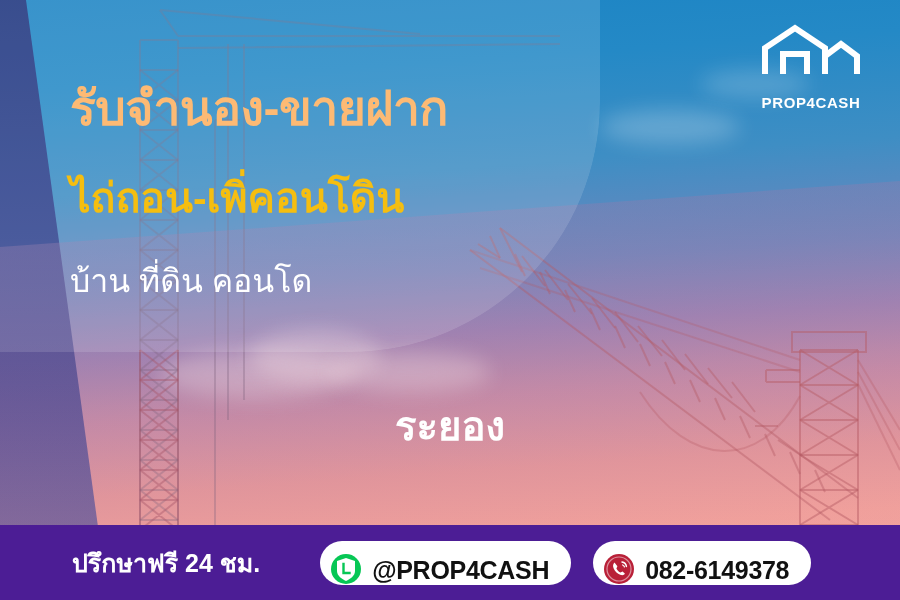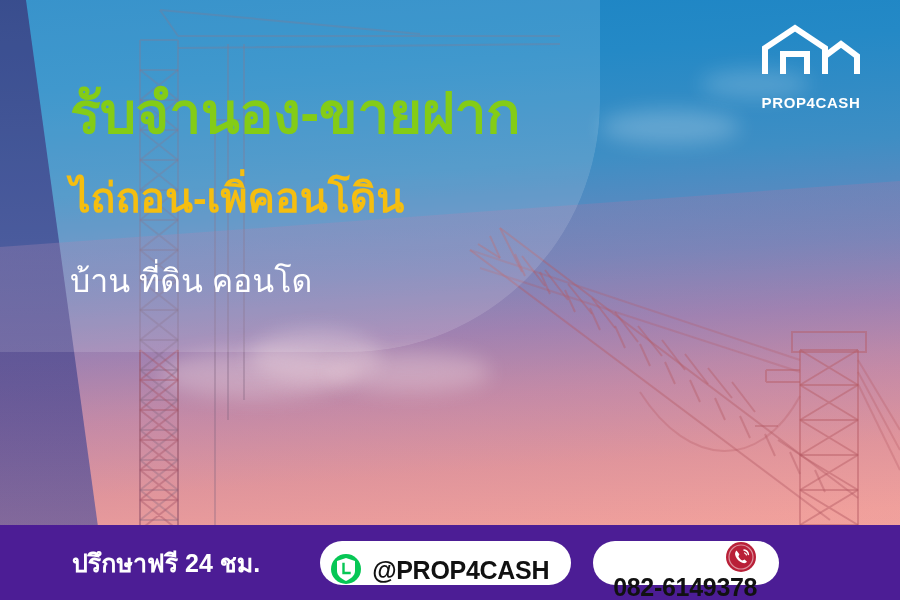--- a/index.html
+++ b/index.html
@@ -61,21 +61,21 @@
   .logo{position:absolute;right:28px;top:22px;width:122px;text-align:center;}
   .logo svg{display:block;margin:0 auto;}
   .logo-text{
     margin-top:17px;color:#ffffff;font-size:15px;font-weight:bold;
     letter-spacing:.6px;line-height:1;
   }
 
   
   .headline1{
     position:absolute;left:70px;top:84px;
-    color:#84cc16;font-size:57px;font-weight:bold;line-height:1.05;
+    color:#fdba74;font-size:48px;font-weight:bold;line-height:1.05;
     white-space:nowrap;letter-spacing:-.5px;
   }
   .headline2{
     position:absolute;left:70px;top:176px;
     color:#F5BE10;font-size:41px;font-weight:bold;line-height:1.1;
     white-space:nowrap;
   }
   .subhead{
     position:absolute;left:70px;top:264px;
     color:#ffffff;font-size:32px;font-weight:normal;line-height:1.1;
@@ -94,21 +94,21 @@
   }
   .consult{
     color:#ffffff;font-size:25px;font-weight:bold;
     margin-left:72px;white-space:nowrap;
   }
   .pill{
     display:flex;align-items:flex-end;background:#ffffff;
     border-radius:40px;height:44px;padding:0 22px 0 10px;
   }
   .pill-line{margin-left:60px;}
-  .pill-phone{margin-left:22px;flex-direction:column;}
+  .pill-phone{margin-left:22px;}
   .pill-label{
     color:#111111;font-size:25px;font-weight:bold;
     margin-left:10px;white-space:nowrap;letter-spacing:-.3px;
   }
   .pill-icon{width:32px;height:32px;flex:0 0 32px;}
 </style>
 </head>
 <body>
 
 <div class="banner">
@@ -195,20 +195,21 @@
         <path d="M24 52 L24 32 L48 32 L48 52"></path>
         <path d="M66 52 L66 34 L82 22 L98 34 L98 52"></path>
       </g>
     </svg>
     <div class="logo-text">PROP4CASH</div>
   </div>
 
   <div class="headline1">รับจำนอง-ขายฝาก</div>
   <div class="headline2">ไถ่ถอน-เพิ่คอนโดิน</div>
   <div class="subhead">บ้าน ที่ดิน คอนโด</div>
+  <div class="province">ระยอง</div>
 
   <div class="bottom-bar">
 
     <div class="consult">ปรึกษาฟรี 24 ชม.</div>
 
     <div class="pill pill-line">
       <svg class="pill-icon" viewBox="0 0 32 32" xmlns="http://www.w3.org/2000/svg">
         <circle cx="16" cy="16" r="15" fill="#06C755"></circle>
         <path d="M16 5 L25 8 L25 18 C25 23 20 26 16 28 C12 26 7 23 7 18 L7 8 Z" fill="#ffffff"></path>
         <path d="M13.5 11 L13.5 20 L19.5 20" fill="none" stroke="#06C755" stroke-width="2.4" stroke-linecap="square"></path>

